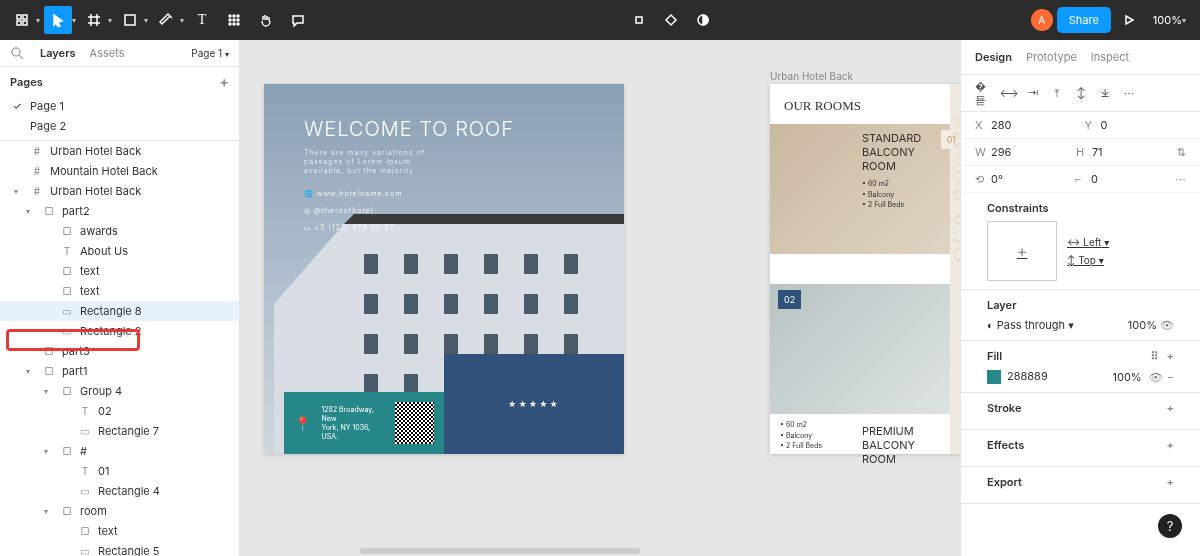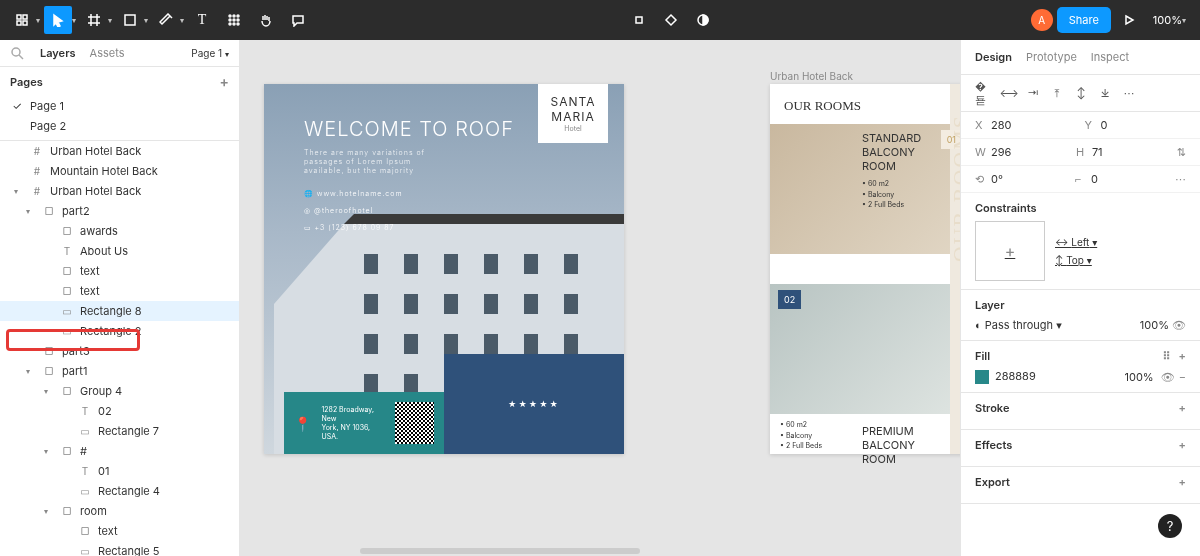--- a/index.html
+++ b/index.html
@@ -34,21 +34,21 @@
   .red-box { position:absolute; border:3px solid #e53935; border-radius:4px; pointer-events:none; }
   .canvas { flex:1; background:#e5e5e5; position:relative; overflow:hidden; }
   .artboard { position:absolute; background:#fff; box-shadow:0 1px 4px rgba(0,0,0,.15); }
   .ab-label { position:absolute; top:-16px; left:0; font-size:10px; color:#888; }
   .right-panel { width:240px; background:#fff; border-left:1px solid #e5e5e5; overflow-y:auto; font-size:11px; }
   .rp-tabs { display:flex; gap:14px; padding:10px 14px; border-bottom:1px solid #e5e5e5; color:#888; }
   .rp-tabs .on { color:#333; font-weight:600; }
   .rp-row { display:flex; padding:6px 14px; align-items:center; gap:8px; border-bottom:1px solid #f1f1f1; }
   .rp-field { display:flex; align-items:center; gap:4px; flex:1; }
   .rp-field .lbl { color:#888; width:12px; }
-  .rp-sec { padding:8px 14px; border-bottom:1px solid #e5e5e5; }
+  .rp-sec { padding:8px 26px; border-bottom:1px solid #e5e5e5; }
   .rp-sec-title { font-weight:600; margin-bottom:6px; display:flex; justify-content:space-between; align-items:center; }
   .align-icons { display:flex; gap:4px; padding:8px 14px; border-bottom:1px solid #e5e5e5; }
   .align-icons span { width:20px;height:20px;display:flex;align-items:center;justify-content:center;color:#555; }
   .constraint-box { width:70px;height:60px;border:1px solid #ccc;position:relative;display:flex;align-items:center;justify-content:center; }
   .constraint-box::before { content:"+"; font-size:16px; color:#888; }
   .constraint-side { display:flex;flex-direction:column;gap:6px;font-size:10px; margin-left:10px;}
   .swatch { width:14px;height:14px;background:#288889;display:inline-block;margin-right:6px;vertical-align:middle; }
   .fab { position:absolute; right:18px; bottom:18px; width:24px;height:24px;border-radius:50%;background:#222;color:#fff;display:flex;align-items:center;justify-content:center;font-size:13px; }
   
   .teal { background:#268788; color:#fff; }
@@ -336,25 +336,20 @@
       </svg>
       <div style="position:absolute;left:40px;top:34px;color:#fff;" class="serif thin">
         <div style="font-size:20px;line-height:1.1;">WELCOME TO ROOF</div>
         <div style="font-size:7px;opacity:.85;margin-top:8px;max-width:150px;">There are many variations of passages of Lorem Ipsum available, but the majority</div>
         <div style="margin-top:14px;font-size:7px;display:flex;flex-direction:column;gap:8px;">
           <div>🌐 <span>www.hotelname.com</span></div>
           <div>◎ <span>@theroofhotel</span></div>
           <div>▭ <span>+3 (123) 678 09 87</span></div>
         </div>
       </div>
-      <div style="position:absolute;right:16px;top:0;width:70px;background:#fff;text-align:center;padding:10px 4px;" class="serif">
-        <div style="font-size:12px;letter-spacing:1px;">SANTA</div>
-        <div style="font-size:12px;letter-spacing:1px;">MARIA</div>
-        <div style="font-size:7px;color:#888;">Hotel</div>
-      </div>
 
       <div class="teal" style="position:absolute;left:20px;bottom:0;width:160px;height:62px;padding:10px;display:flex;gap:10px;align-items:center;">
         <div style="font-size:14px;">📍</div>
         <div style="font-size:7px;line-height:1.3;">
           <div>1282 Broadway, New</div>
           <div>York, NY 1036, USA.</div>
         </div>
         <div class="qr"></div>
       </div>
 

